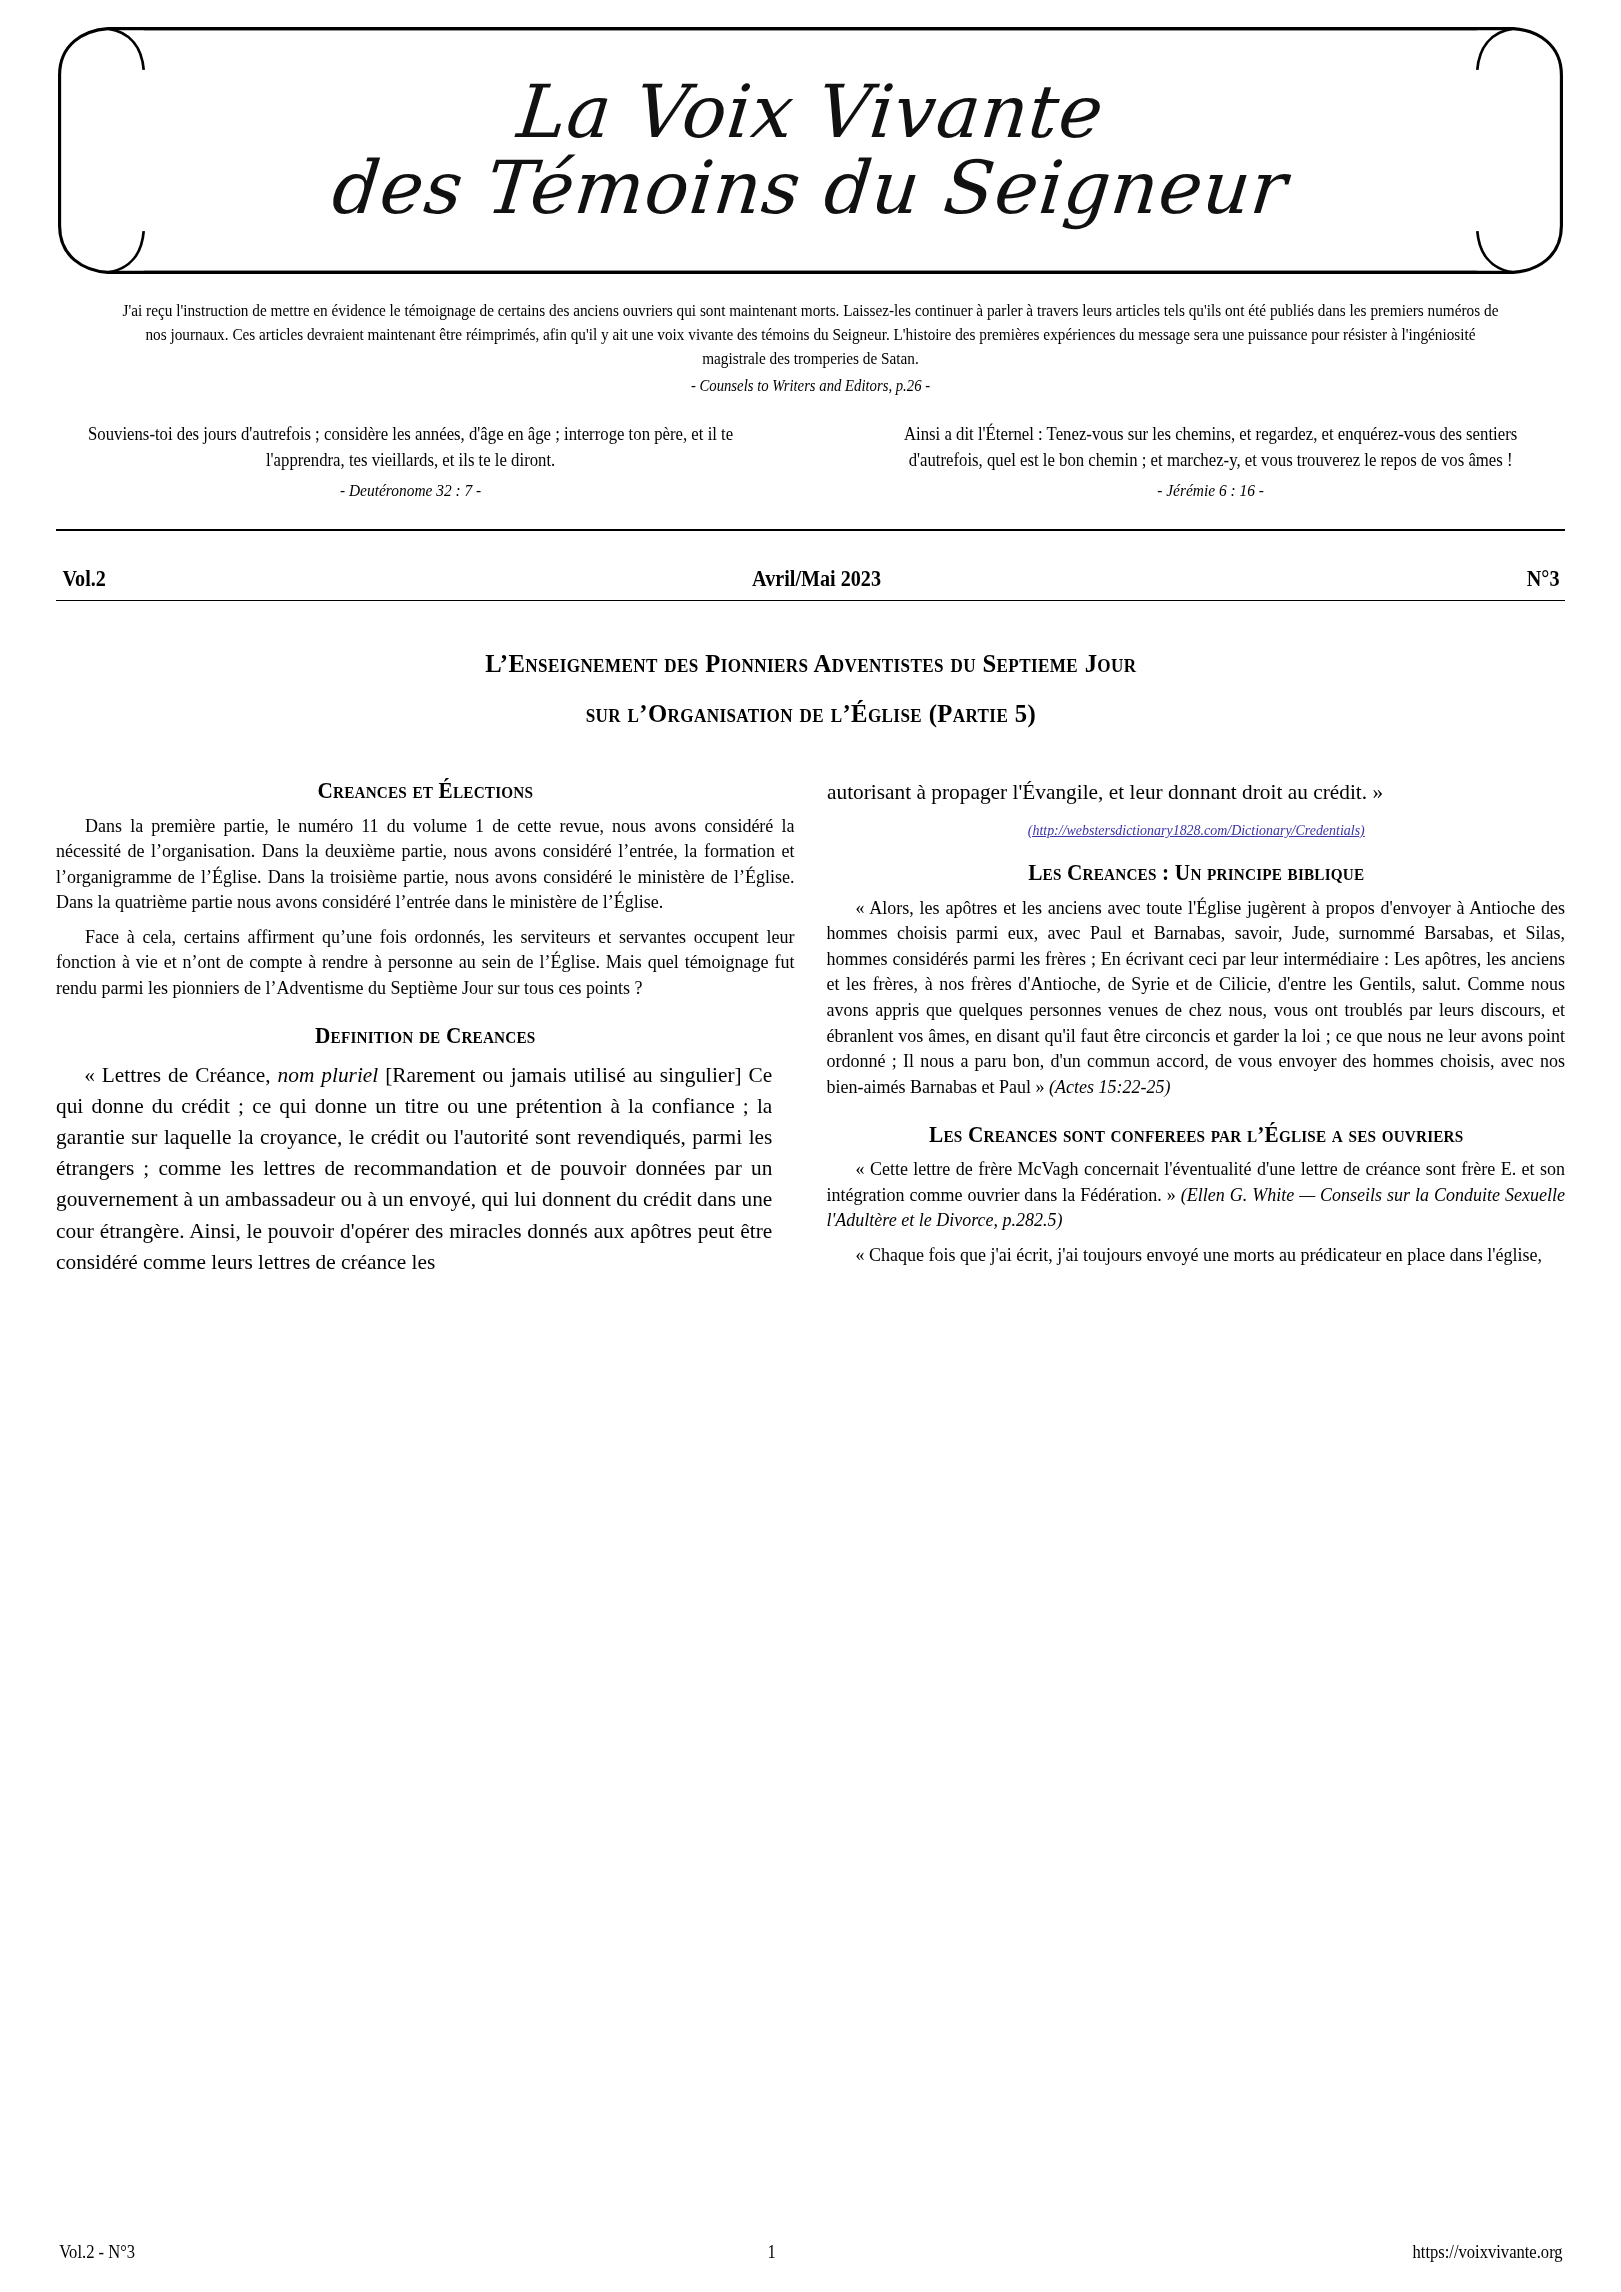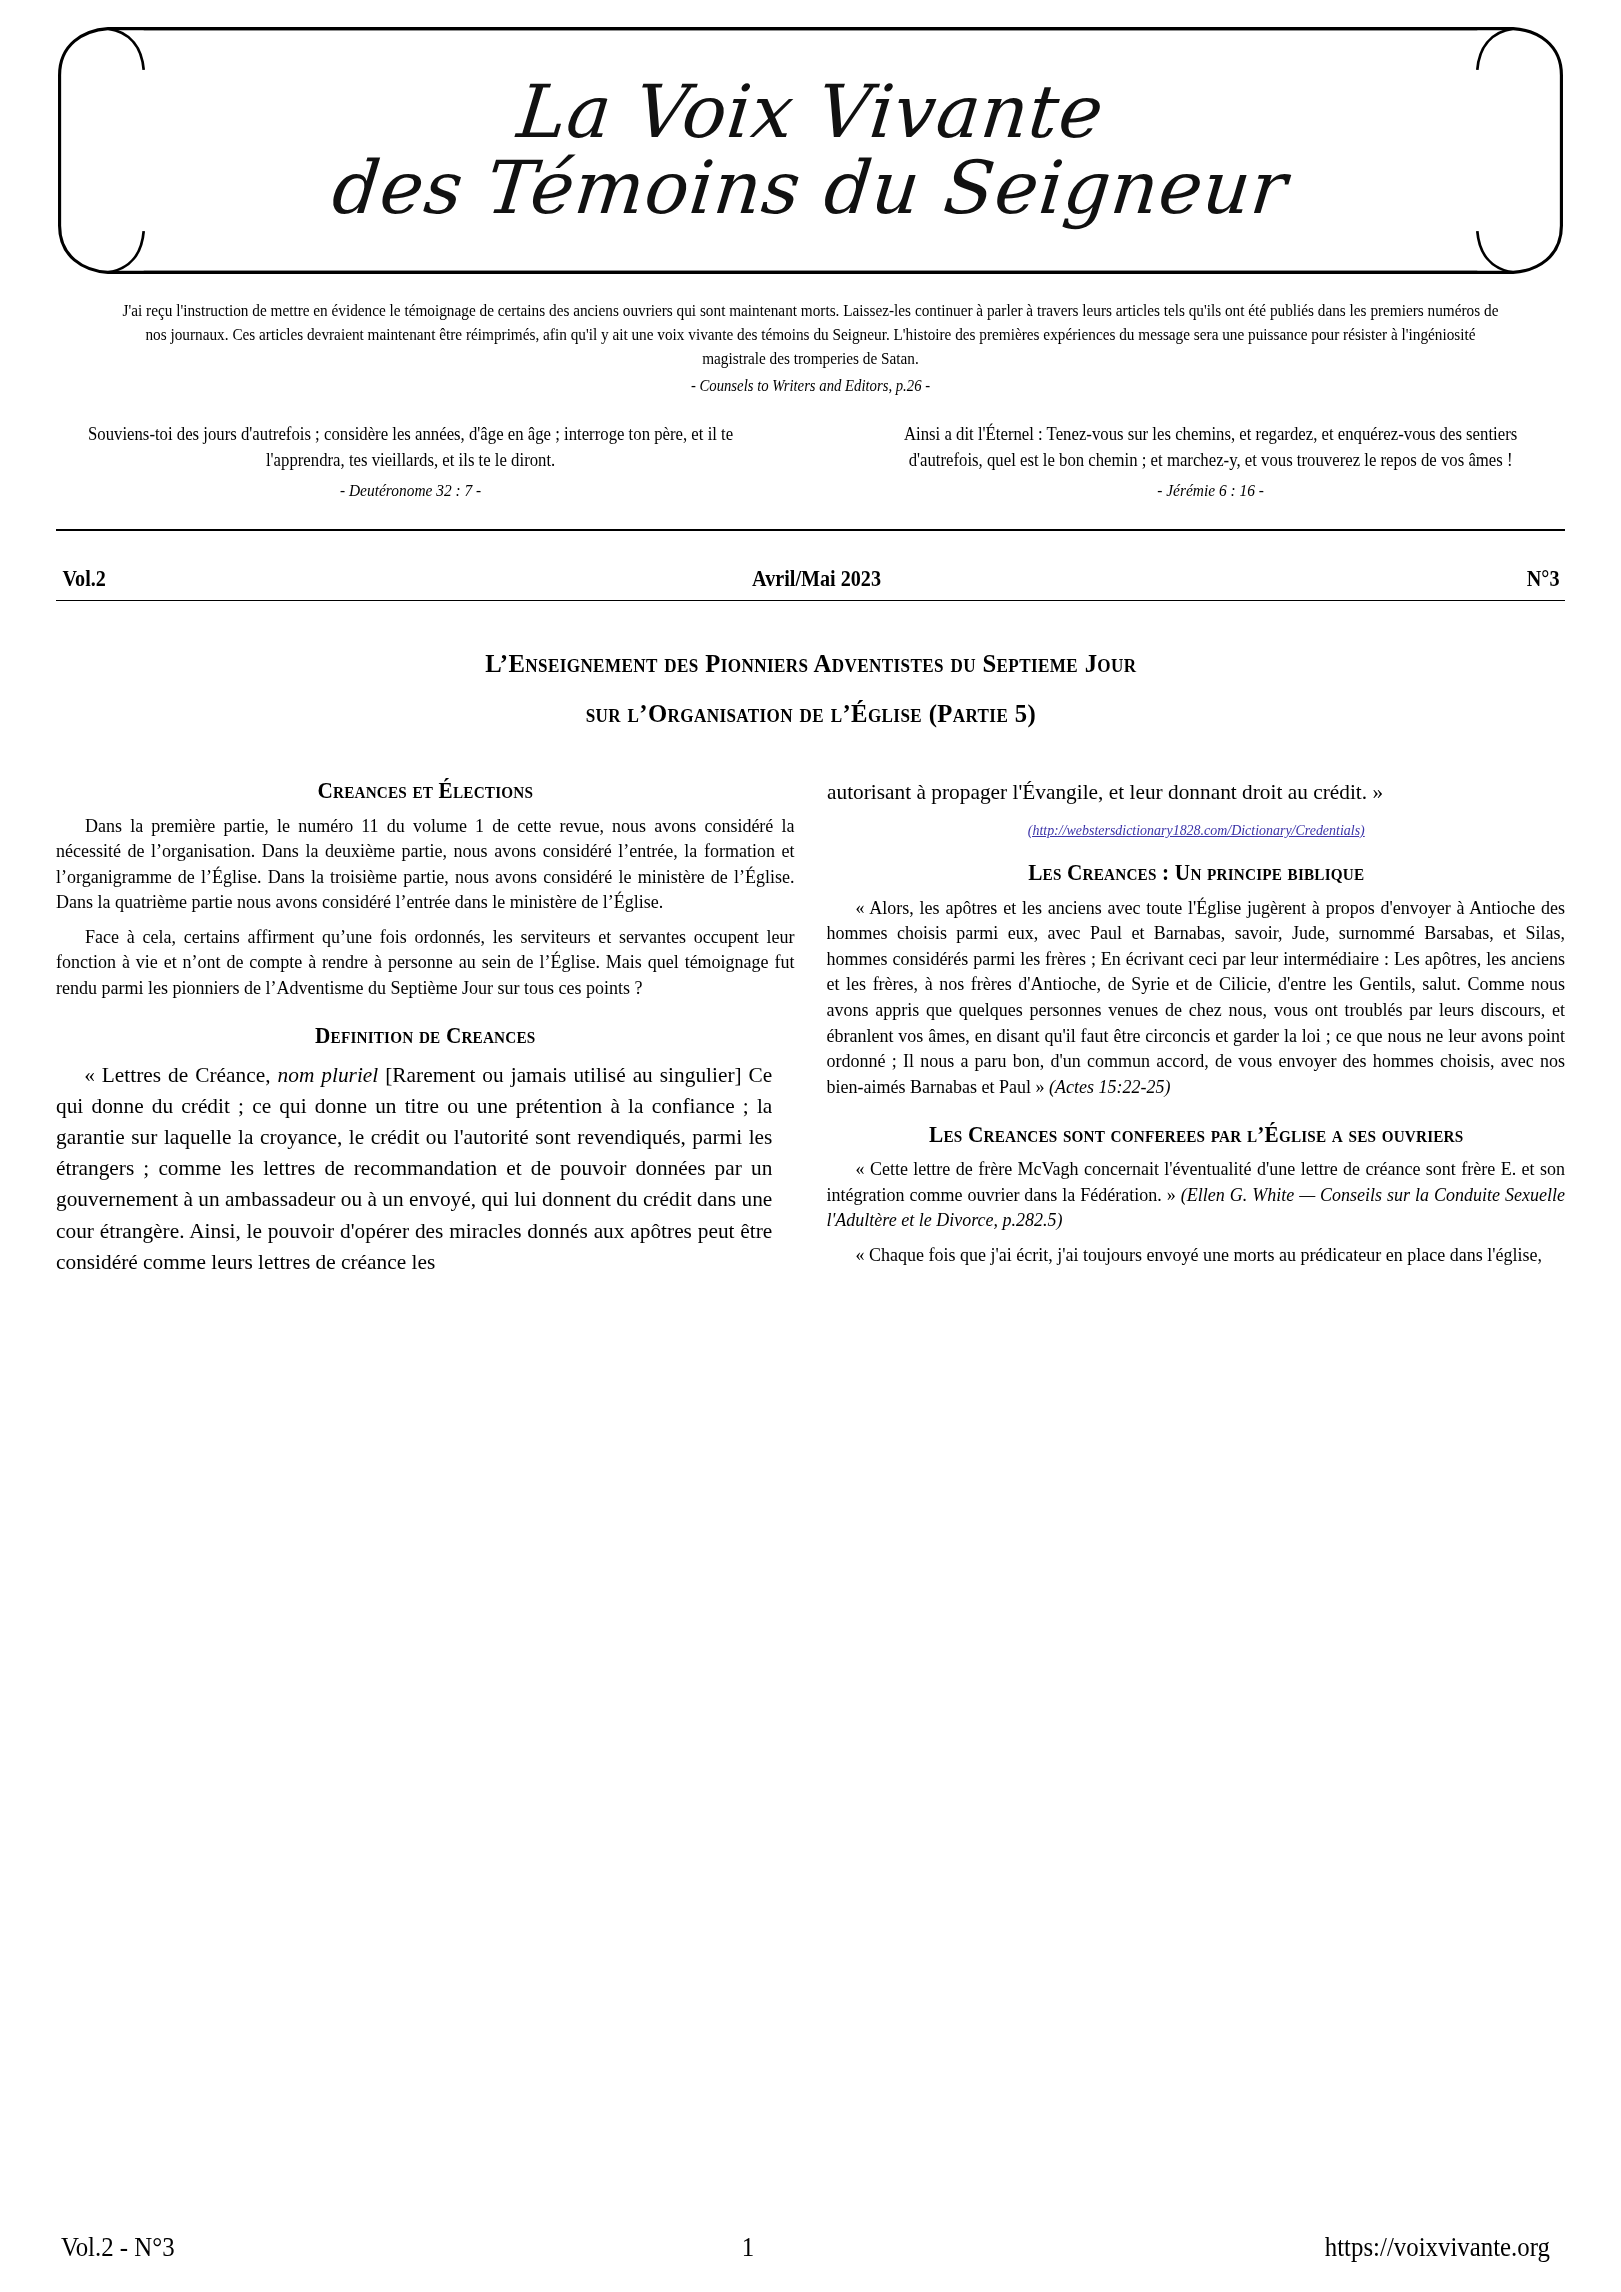--- a/index.html
+++ b/index.html
@@ -207,27 +207,27 @@
   }
   .cite-work {
     font-style: italic;
     font-family: "Liberation Serif", "DejaVu Serif", serif;
   }
 
   
   .footer {
     position: absolute;
     left: 56px;
-    right: 61px;
+    right: 52px;
     bottom: 30px;
     display: flex;
     align-items: baseline;
     justify-content: space-between;
     font-family: "Liberation Serif", "DejaVu Serif", serif;
-    font-size: 27px;
+    font-size: 18px;
   }
   .footer > span { transform: scaleX(0.92); display: inline-block; }
   .footer-center { flex: 1; text-align: center; }
   .footer-right { text-align: right; }
 </style>
 </head>
 <body>
 
 <div class="page">
 

